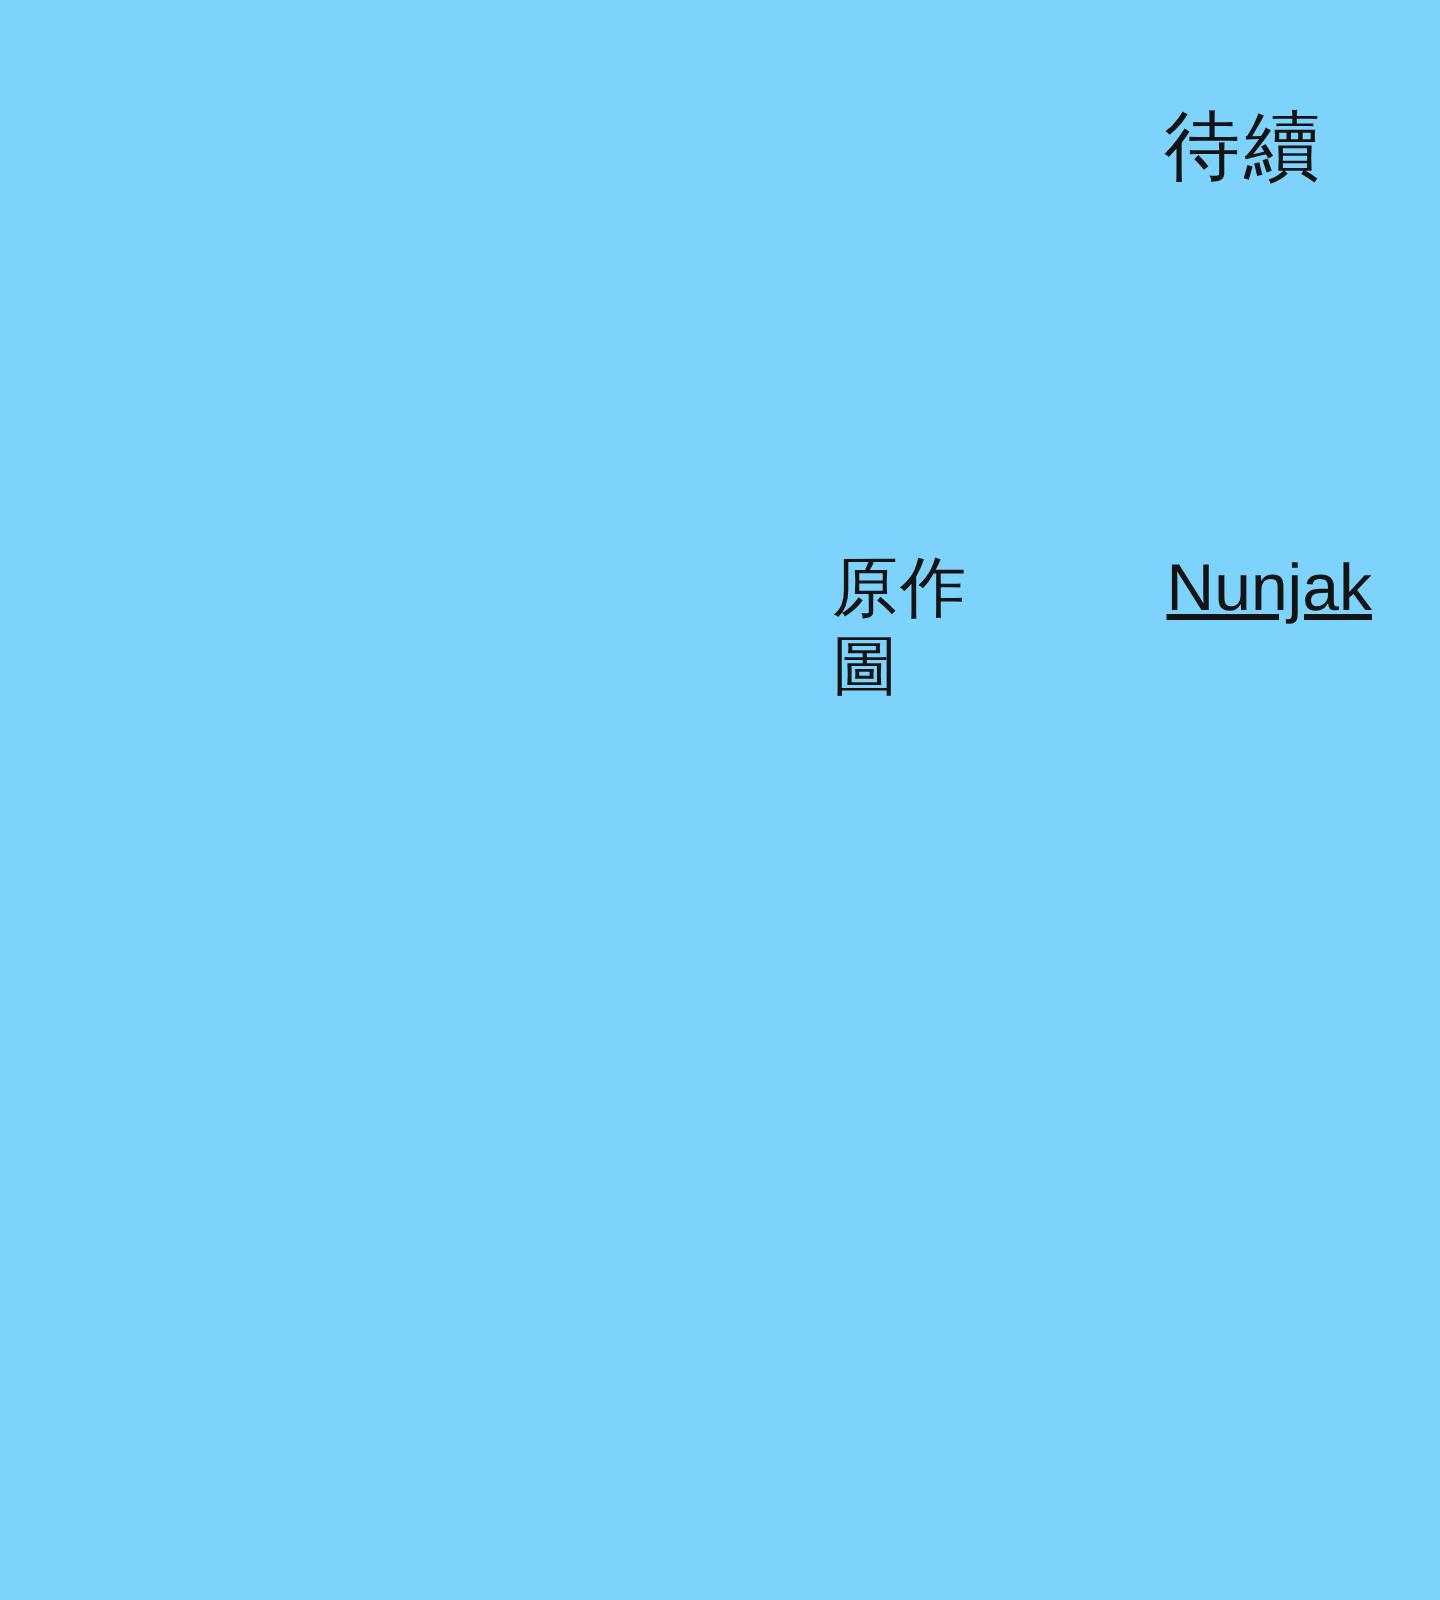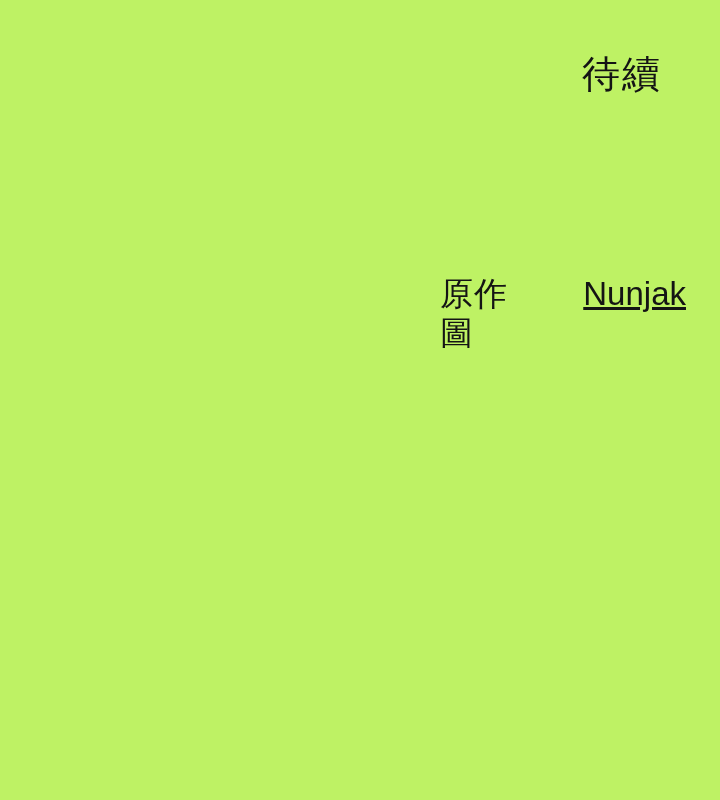--- a/index.html
+++ b/index.html
@@ -11,21 +11,21 @@
     height: 800px;
     background: #ffffff;
     position: relative;
     overflow: hidden;
     font-family: "Liberation Sans", "DejaVu Sans", sans-serif;
     color: #141414;
   }
   .page {
     position: absolute;
     inset: 0;
-    background: #bef264;
+    background: #7dd3fc;
   }
   .to-be-continued {
     position: absolute;
     top: 54px;
     right: 58px;
     font-size: 38px;
     line-height: 1.1;
     letter-spacing: 2px;
     font-weight: 500;
     color: #141414;
@@ -46,21 +46,20 @@
     height: 39px;
     line-height: 39px;
     font-size: 33px;
     white-space: nowrap;
   }
   .credit-label {
     text-align: center;
     letter-spacing: 1px;
     font-weight: 500;
     color: #141414;
-    margin-left: 24px;
   }
   .credit-value {
     text-align: right;
     font-weight: 500;
     color: #141414;
     text-decoration: underline;
   }
 </style>
 </head>
 <body>

